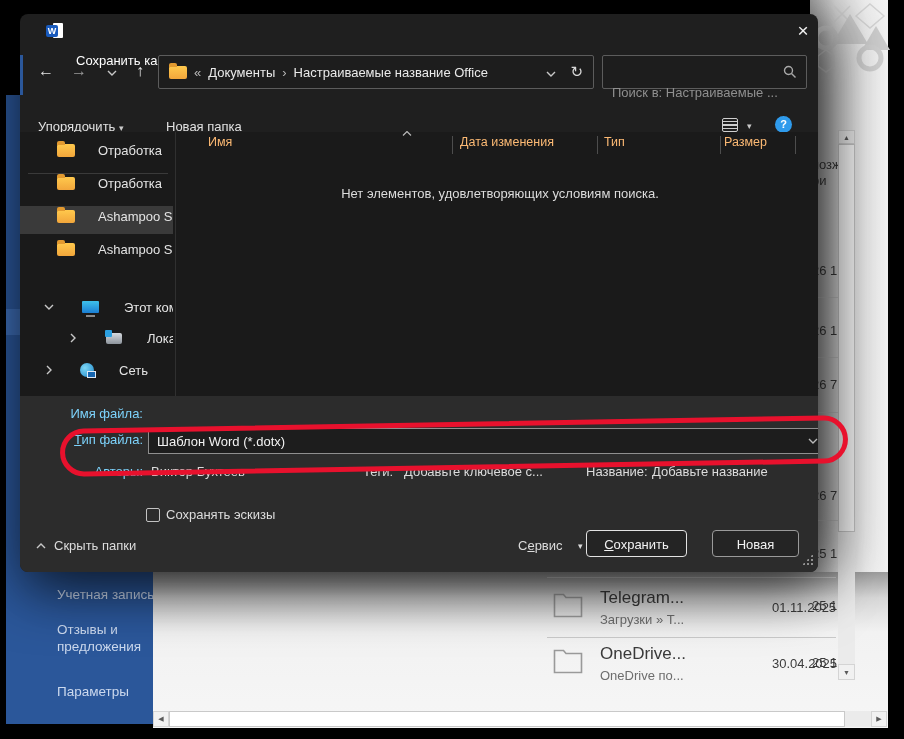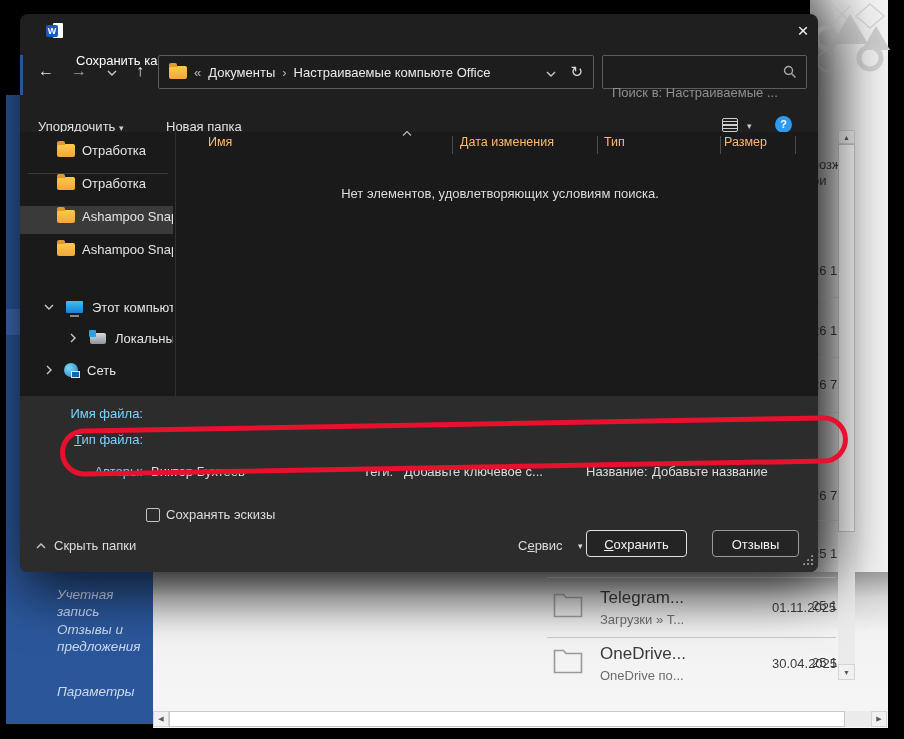--- a/index.html
+++ b/index.html
@@ -6,21 +6,21 @@
   .stage{position:relative;width:904px;height:739px;background:#000;overflow:hidden;
          font-family:"Liberation Sans",sans-serif;-webkit-font-smoothing:antialiased;}
   .abs{position:absolute;}
 
   
   .bs-right{left:810px;top:0;width:78px;height:728px;
     background:linear-gradient(90deg,#a9a9a9 0,#dcdcdc 26px,#f1f1f1 55px,#f4f4f4 100%);}
   .bs-bottom{left:153px;top:572px;width:735px;height:156px;
     background:linear-gradient(180deg,#9e9e9e 0,#d8d8d8 26px,#f2f2f2 60px,#f6f6f6 100%);}
   .bs-sidebar{left:6px;top:95px;width:147px;height:629px;background:var(--backstage-blue,#2b579a);overflow:hidden;}
-  .bs-menu-item{position:absolute;left:51px;color:#ccd9ee;font-size:13.5px;line-height:17px;white-space:normal;width:100px;font-style:italic;}
+  .bs-menu-item{position:absolute;left:51px;color:#ccd9ee;font-size:13.5px;line-height:17px;white-space:normal;width:100px;}
   .bs-sel{left:6px;top:309px;width:14px;height:26px;background:#3d6cb4;}
   .blue-sliver{left:20px;top:55px;width:3px;height:40px;background:var(--backstage-blue,#2b579a);z-index:6;}
 
   .frag{position:absolute;left:812px;width:30px;overflow:hidden;white-space:nowrap;
         color:#3c3c3c;font-size:13px;}
   .sep{position:absolute;height:1px;background:#c9c9c9;}
 
   .file-icon{position:absolute;width:30px;height:26px;}
   .file-name{position:absolute;font-size:17px;color:#3a3a3a;white-space:nowrap;}
   .file-path{position:absolute;font-size:13px;color:#6d6d6d;white-space:nowrap;}
@@ -66,21 +66,21 @@
   .caret{color:#c9c9c9;font-size:9px;}
   .view-ic{position:absolute;left:702px;top:104px;width:16px;height:14px;border:1px solid #cfcfcf;
            border-radius:2px;box-sizing:border-box;
            background:repeating-linear-gradient(180deg,transparent 0 2px,#cfcfcf 2px 3.4px);}
   .help-btn{position:absolute;left:755px;top:102px;width:17px;height:17px;border-radius:50%;
             background:var(--help-blue,#2f9bec);color:#fff;font-size:11px;font-weight:bold;
             text-align:center;line-height:17px;}
 
   .content{position:absolute;left:0;top:118px;width:100%;height:264px;background:#1a1a1a;}
   .vdiv{position:absolute;left:155px;top:118px;width:1px;height:264px;background:#303030;}
-  .tree-row{position:absolute;left:0;width:153px;height:28px;display:flex;align-items:center;overflow:hidden;}
+  .tree-row{position:absolute;left:0;width:153px;height:28px;display:flex;align-items:center;overflow:hidden;gap:16px;}
   .tree-label{color:#e4e4e4;white-space:nowrap;}
   .tree-sel{position:absolute;left:0;top:192px;width:153px;height:28px;background:#3a3a3a;}
   .tree-sep{position:absolute;left:8px;top:159px;width:140px;height:1px;background:#3a3a3a;}
 
   .pc-ic{width:17px;height:12px;background:linear-gradient(180deg,#3ec1ea,#1b7fd4);border-radius:1px;position:relative;flex:none;}
   .pc-ic::after{content:"";position:absolute;left:4px;bottom:-4px;width:9px;height:2px;background:#8a8a8a;}
   .disk-ic{width:16px;height:11px;background:linear-gradient(180deg,#d6dadf,#8d949c);border-radius:2px;position:relative;flex:none;}
   .disk-ic::before{content:"";position:absolute;left:-1px;top:-3px;width:7px;height:7px;background:#2b9fe0;border-radius:1px;}
   .net-ic{width:14px;height:14px;border-radius:50%;background:radial-gradient(circle at 35% 35%,#7ed6f4,#1b86c9);position:relative;flex:none;}
   .net-ic::after{content:"";position:absolute;right:-2px;bottom:-1px;width:7px;height:5px;background:#1565b0;border:1px solid #dfe9f5;}
@@ -207,21 +207,21 @@
           <path d="M1 1l4 4 4-4" stroke="#c8c8c8" stroke-width="1.4" fill="none"></path>
         </svg>
     </div>
     <div class="nav-btn" style="left:109px">↑</div>
 
     <div class="addressbar">
       <div class="folder-ic" style="margin-left:10px"></div>
       <span class="crumb-sep">«</span>
       <span class="crumb">Документы</span>
       <span class="crumb-sep">›</span>
-      <span class="crumb">Настраиваемые компьюте Office</span>
+      <span class="crumb">Настраиваемые название Office</span>
       <span style="margin-left:auto">
         <svg width="10" height="6" viewBox="0 0 10 6">
             <path d="M1 1l4 4 4-4" stroke="#c8c8c8" stroke-width="1.4" fill="none"></path>
           </svg>
       </span>
       <span style="margin:0 10px 0 14px;color:#d8d8d8;font-size:15px">↻</span>
     </div>
 
     <div class="searchbox">
       <input placeholder="Поиск в: Настраиваемые ..." style="">
@@ -293,40 +293,46 @@
     <div class="colhead" style="left:704px">Размер</div>
     <div class="coldiv" style="left:775px"></div>
 
     <div class="empty-msg">Нет элементов, удовлетворяющих условиям поиска.</div>
 
     <div class="footer"></div>
 
     <div class="flabel" style="left:40px;top:388px">Имя файла:</div>
 
     <div class="flabel" style="left:40px;top:414px"><span class="u">Т</span><span>ип файла:</span></div>
+    <div class="inputbox" style="top:414px;height:24px">
+      <span class="val">Шаблон Word (*.dotx)</span>
+      <svg width="10" height="6" viewBox="0 0 10 6">
+          <path d="M1 1l4 4 4-4" stroke="#b8b8b8" stroke-width="1.4" fill="none"></path>
+        </svg>
+    </div>
 
     <div class="flabel" style="left:40px;top:450px;line-height:16px">Авторы:</div>
     <div class="mlabel link" style="left:131px;top:450px">Виктор Бухтеев</div>
     <div class="mlabel" style="left:343px;top:450px">Теги:</div>
     <div class="mlabel link" style="left:384px;top:450px">Добавьте ключевое с...</div>
     <div class="mlabel" style="left:566px;top:450px">Название:</div>
     <div class="mlabel link" style="left:632px;top:450px">Добавьте название</div>
 
     <div class="checkbox"></div>
     <div class="mlabel link" style="left:146px;top:493px">Сохранять эскизы</div>
 
     <svg width="10" height="6" viewBox="0 0 10 6" style="position:absolute;left:16px;top:529px">
         <path d="M1 5l4-4 4 4" stroke="#c8c8c8" stroke-width="1.4" fill="none"></path>
       </svg>
     <div class="mlabel" style="left:34px;top:524px">Скрыть папки</div>
 
     <div class="mlabel" style="left:498px;top:524px"><span>С</span><span class="u">е</span><span>рвис</span></div>
     <div class="mlabel caret" style="left:558px;top:527px">▾</div>
 
     <div class="btn btn-default" style="left:566px;width:101px"><span class="u">С</span><span>охранить</span></div>
-    <div class="btn btn-normal" style="left:692px;width:87px">Отзывы</div>
+    <div class="btn btn-normal" style="left:692px;width:87px">Новая</div>
 
     <div class="grip"></div>
   </div>
 
   <div class="abs red-oval"></div>
 
 </div>
 
 </body></html>

